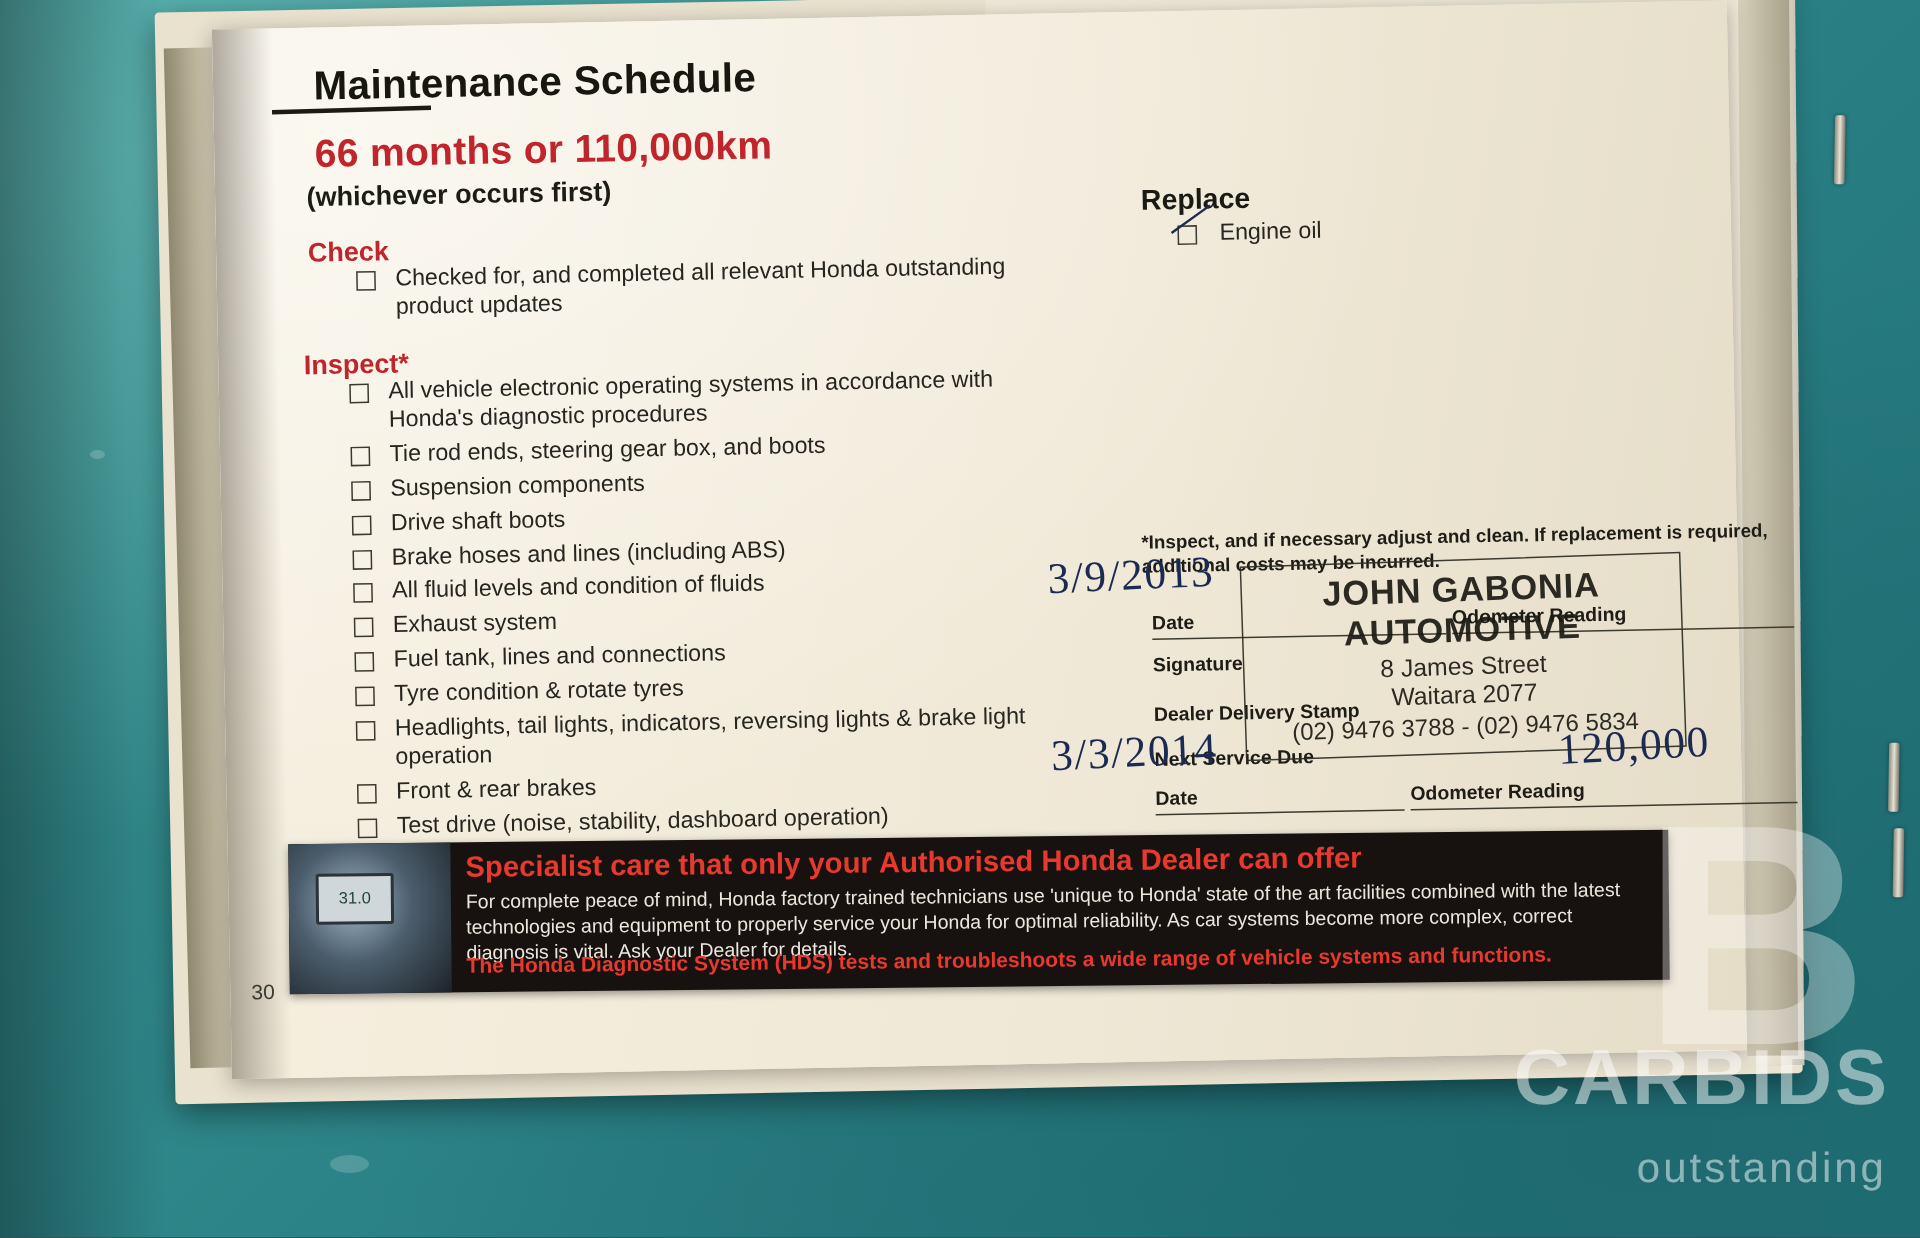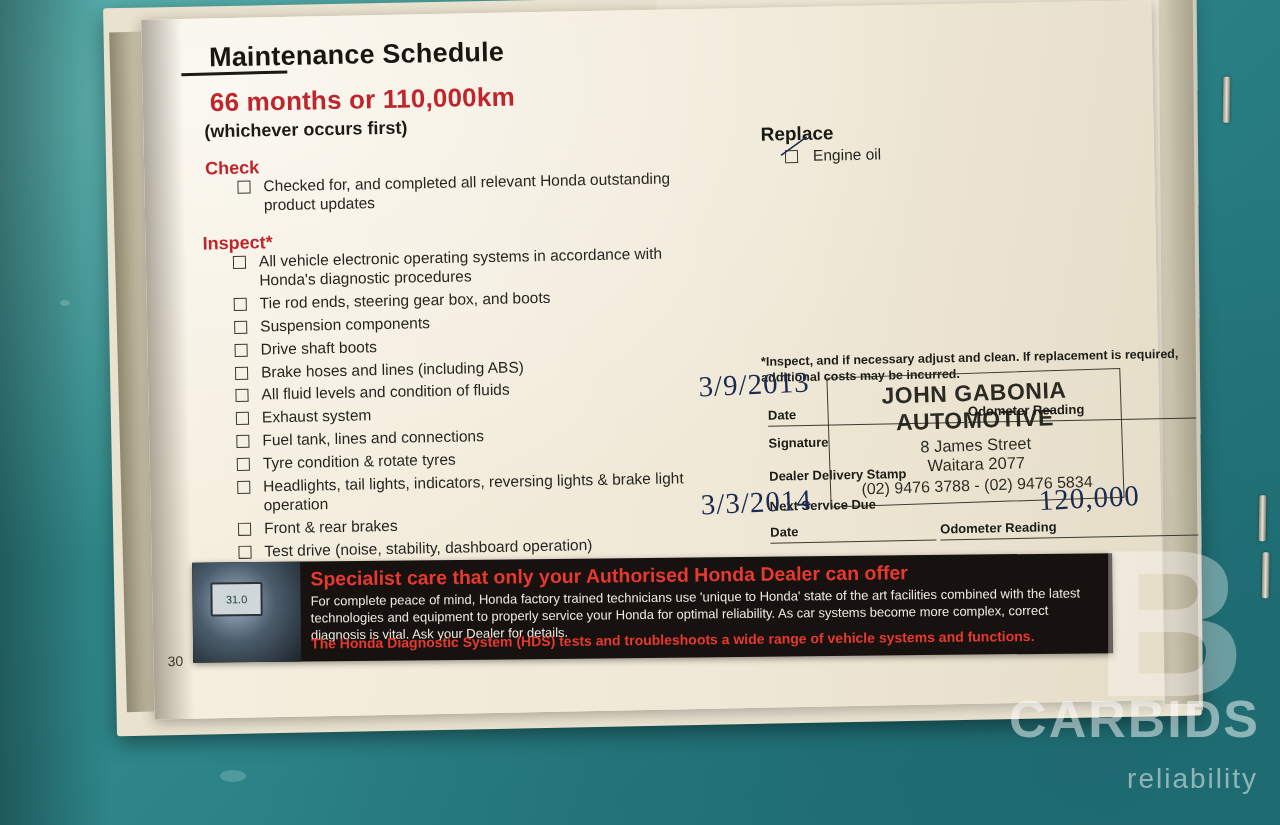--- a/index.html
+++ b/index.html
@@ -486,15 +486,15 @@
     <div class="pageno">30</div>
 
     <div class="staple s-top"></div>
     <div class="staple s-mid"></div>
     <div class="staple s-bot"></div>
   </div>
 
   <div class="wm">
     <div class="b">B</div>
     <div class="carbids">CARBIDS</div>
-    <div class="auction">reliability</div>
+    <div class="auction">outstanding</div>
   </div>
 </div>
 
 </body></html>

